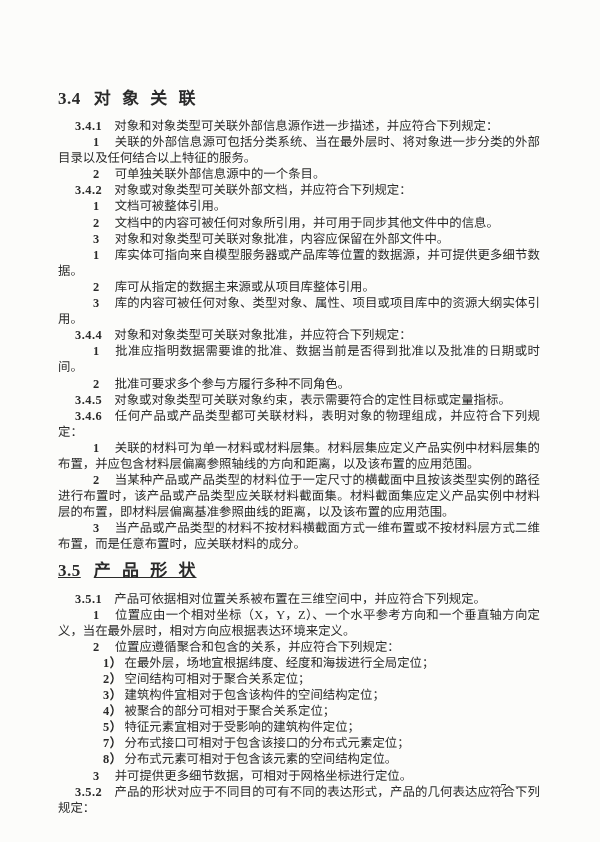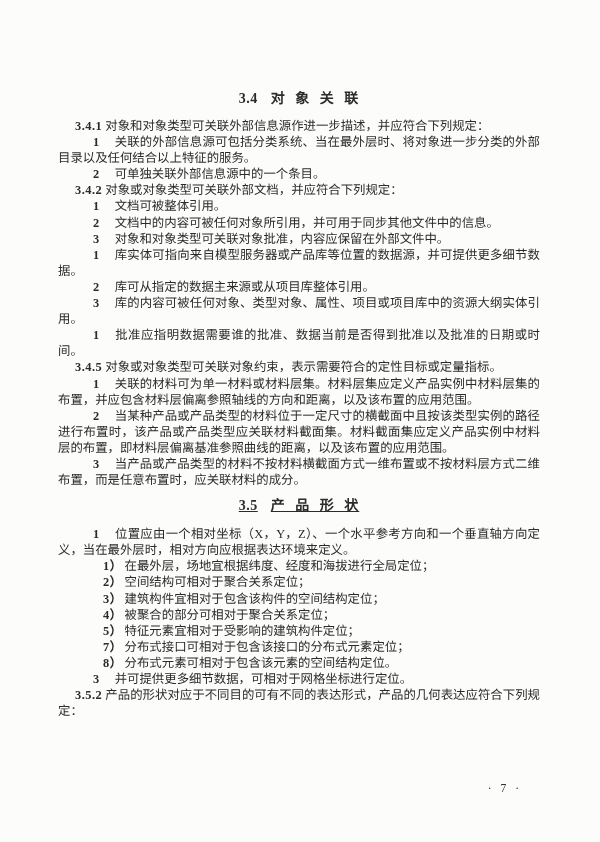--- a/index.html
+++ b/index.html
@@ -30,38 +30,38 @@
   }
   .blk {
     margin: 0;
     padding: 0;
   }
   .blk .num {
     font-weight: bold;
     letter-spacing: 0.5px;
   }
   .heading {
-    text-align: center;
-    font-size: 14px;
+    text-align: left;
+    font-size: 17px;
     line-height: 22px;
     font-weight: bold;
     letter-spacing: 1px;
     word-spacing: 5px;
     margin: 0 0 8px 0;
   }
   .heading + .clause { margin-top: 2px; }
   .heading.later { margin-top: 7px; margin-bottom: 9px; text-decoration: underline; }
   .heading .num {
     font-weight: bold;
     margin-right: 13px;
     letter-spacing: 0.5px;
     word-spacing: normal;
   }
   .clause { text-indent: 17px; }
-  .clause .num { margin-right: 3px; }
+  .clause .num { margin-right: 12px; }
   .item { text-indent: 35px; }
   .item .num { margin-right: 15px; }
   .subitem { text-indent: 45px; }
   .subitem .num { margin-right: 2px; }
   .page-number {
     position: absolute;
     top: 782px;
     right: 78px;
     font-size: 11.5px;
     letter-spacing: 3px;
@@ -77,27 +77,32 @@
       <p class="blk clause"><span class="num">3.4.1</span><span class="txt">对象和对象类型可关联外部信息源作进一步描述，并应符合下列规定：</span></p>
       <p class="blk item"><span class="num">1</span><span class="txt">关联的外部信息源可包括分类系统、当在最外层时、将对象进一步分类的外部目录以及任何结合以上特征的服务。</span></p>
       <p class="blk item"><span class="num">2</span><span class="txt">可单独关联外部信息源中的一个条目。</span></p>
       <p class="blk clause"><span class="num">3.4.2</span><span class="txt">对象或对象类型可关联外部文档，并应符合下列规定：</span></p>
       <p class="blk item"><span class="num">1</span><span class="txt">文档可被整体引用。</span></p>
       <p class="blk item"><span class="num">2</span><span class="txt">文档中的内容可被任何对象所引用，并可用于同步其他文件中的信息。</span></p>
       <p class="blk item"><span class="num">3</span><span class="txt">对象和对象类型可关联对象批准，内容应保留在外部文件中。</span></p>
       <p class="blk item"><span class="num">1</span><span class="txt">库实体可指向来自模型服务器或产品库等位置的数据源，并可提供更多细节数据。</span></p>
       <p class="blk item"><span class="num">2</span><span class="txt">库可从指定的数据主来源或从项目库整体引用。</span></p>
       <p class="blk item"><span class="num">3</span><span class="txt">库的内容可被任何对象、类型对象、属性、项目或项目库中的资源大纲实体引用。</span></p>
+      <p class="blk clause"><span class="num">3.4.4</span><span class="txt">对象和对象类型可关联对象批准，并应符合下列规定：</span></p>
       <p class="blk item"><span class="num">1</span><span class="txt">批准应指明数据需要谁的批准、数据当前是否得到批准以及批准的日期或时间。</span></p>
+      <p class="blk item"><span class="num">2</span><span class="txt">批准可要求多个参与方履行多种不同角色。</span></p>
       <p class="blk clause"><span class="num">3.4.5</span><span class="txt">对象或对象类型可关联对象约束，表示需要符合的定性目标或定量指标。</span></p>
+      <p class="blk clause"><span class="num">3.4.6</span><span class="txt">任何产品或产品类型都可关联材料，表明对象的物理组成，并应符合下列规定：</span></p>
       <p class="blk item"><span class="num">1</span><span class="txt">关联的材料可为单一材料或材料层集。材料层集应定义产品实例中材料层集的布置，并应包含材料层偏离参照轴线的方向和距离，以及该布置的应用范围。</span></p>
       <p class="blk item"><span class="num">2</span><span class="txt">当某种产品或产品类型的材料位于一定尺寸的横截面中且按该类型实例的路径进行布置时，该产品或产品类型应关联材料截面集。材料截面集应定义产品实例中材料层的布置，即材料层偏离基准参照曲线的距离，以及该布置的应用范围。</span></p>
       <p class="blk item"><span class="num">3</span><span class="txt">当产品或产品类型的材料不按材料横截面方式一维布置或不按材料层方式二维布置，而是任意布置时，应关联材料的成分。</span></p>
       <p class="blk heading later"><span class="num">3.5</span><span class="txt">产 品 形 状</span></p>
+      <p class="blk clause"><span class="num">3.5.1</span><span class="txt">产品可依据相对位置关系被布置在三维空间中，并应符合下列规定。</span></p>
       <p class="blk item"><span class="num">1</span><span class="txt">位置应由一个相对坐标（X，Y，Z）、一个水平参考方向和一个垂直轴方向定义，当在最外层时，相对方向应根据表达环境来定义。</span></p>
+      <p class="blk item"><span class="num">2</span><span class="txt">位置应遵循聚合和包含的关系，并应符合下列规定：</span></p>
       <p class="blk subitem"><span class="num">1）</span><span class="txt">在最外层，场地宜根据纬度、经度和海拔进行全局定位；</span></p>
       <p class="blk subitem"><span class="num">2）</span><span class="txt">空间结构可相对于聚合关系定位；</span></p>
       <p class="blk subitem"><span class="num">3）</span><span class="txt">建筑构件宜相对于包含该构件的空间结构定位；</span></p>
       <p class="blk subitem"><span class="num">4）</span><span class="txt">被聚合的部分可相对于聚合关系定位；</span></p>
       <p class="blk subitem"><span class="num">5）</span><span class="txt">特征元素宜相对于受影响的建筑构件定位；</span></p>
       <p class="blk subitem"><span class="num">7）</span><span class="txt">分布式接口可相对于包含该接口的分布式元素定位；</span></p>
       <p class="blk subitem"><span class="num">8）</span><span class="txt">分布式元素可相对于包含该元素的空间结构定位。</span></p>
       <p class="blk item"><span class="num">3</span><span class="txt">并可提供更多细节数据，可相对于网格坐标进行定位。</span></p>
       <p class="blk clause"><span class="num">3.5.2</span><span class="txt">产品的形状对应于不同目的可有不同的表达形式，产品的几何表达应符合下列规定：</span></p>
     </div>

